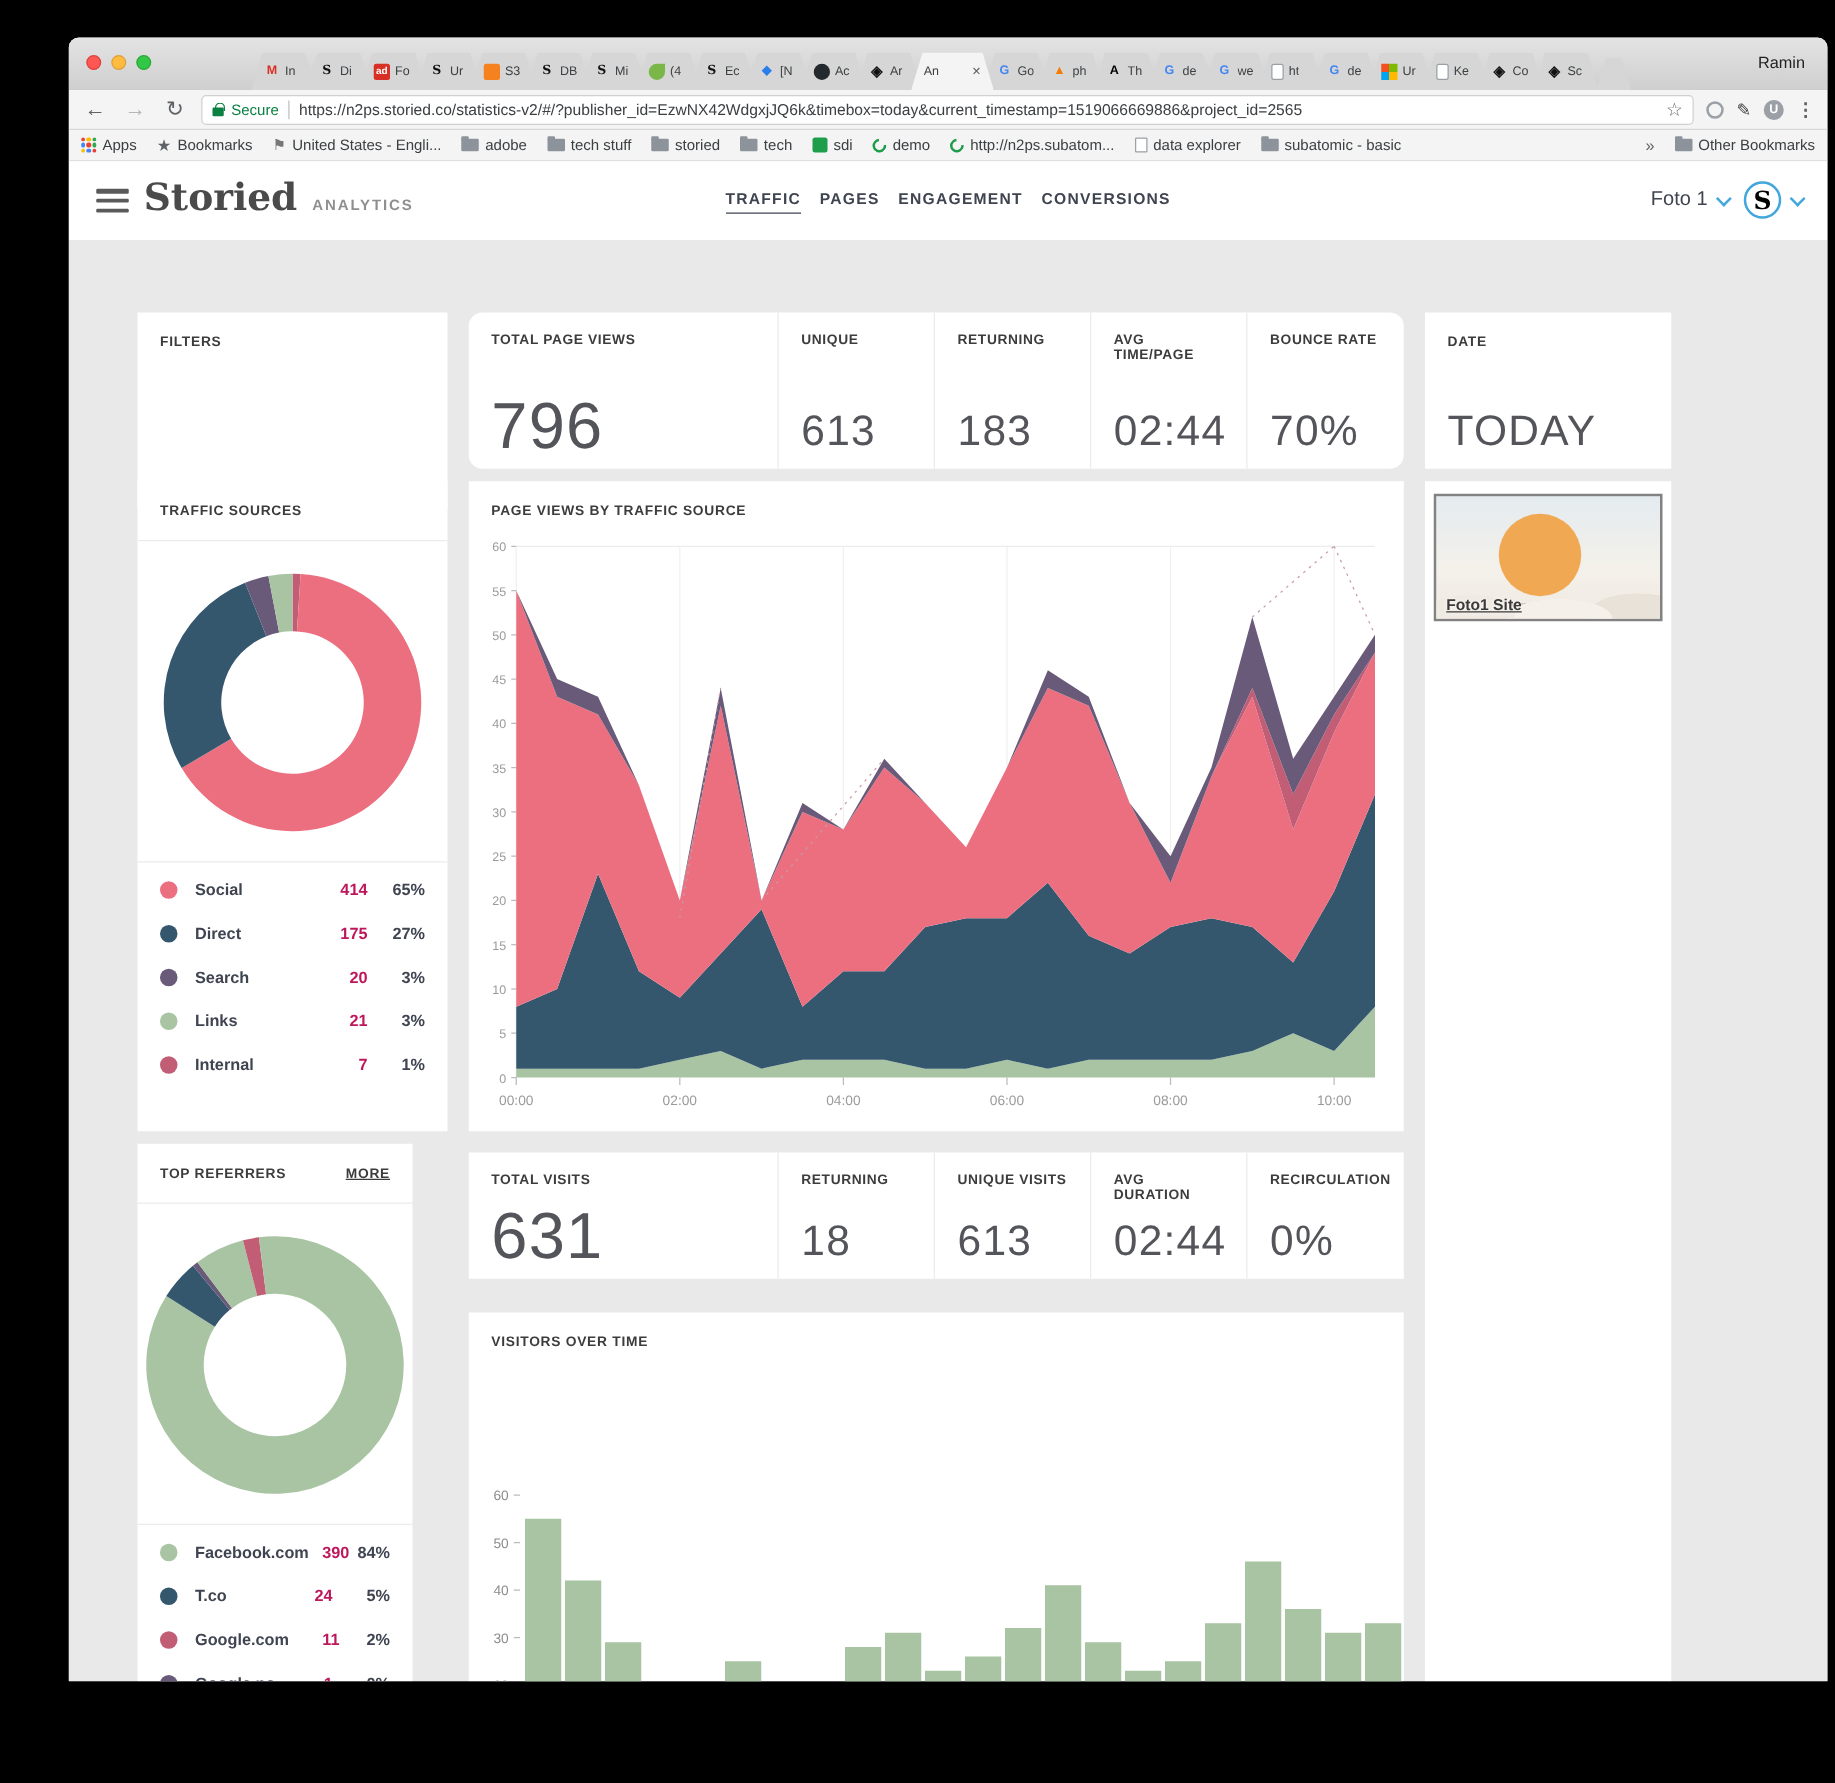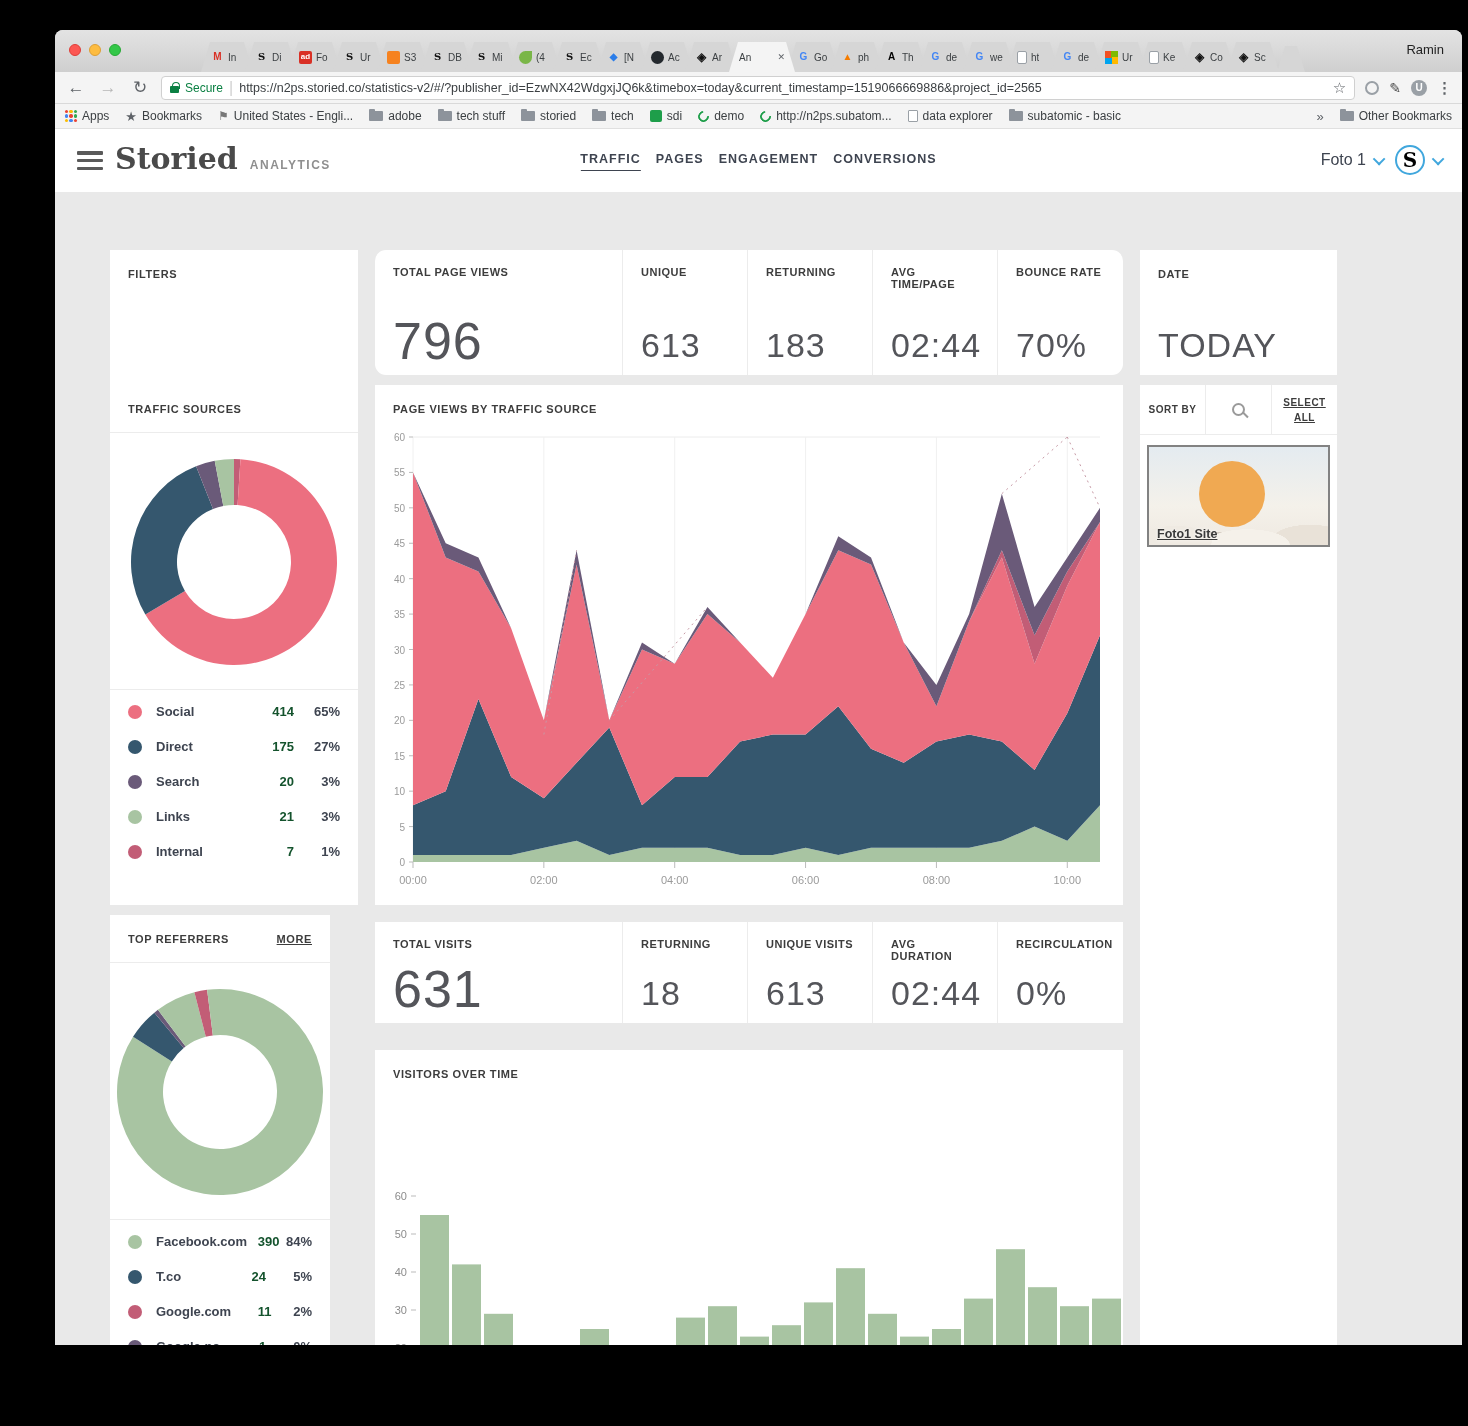--- a/index.html
+++ b/index.html
@@ -99,21 +99,21 @@
   .statcell .slabel { font-size:11px; font-weight:bold; letter-spacing:.5px; color:#3c3c3c; }
   .statcell .svalue { position:absolute; left:18px; bottom:10px; font-weight:200; color:#54555a; font-size:34px; letter-spacing:1px;}
   .statcell.big .svalue { font-size:52px; bottom:4px; }
   .datevalue { position:absolute; left:18px; bottom:10px; font-weight:200; color:#54555a; font-size:34px; letter-spacing:1px;}
 
   .donutwrap { display:flex; justify-content:center; margin-top:24px; }
   .legend { margin-top:22px; border-top:1px solid #ececec; padding:4px 18px 0 18px;}
   .legrow { display:flex; align-items:center; padding:10px 0; }
   .legdot { width:14px; height:14px; border-radius:50%; margin-right:14px; flex:0 0 14px;}
   .leglabel { flex:1; font-size:13px; font-weight:bold; color:#3e4450; }
-  .legval { width:46px; text-align:right; font-size:13px; font-weight:bold; color:#14532d;}
+  .legval { width:46px; text-align:right; font-size:13px; font-weight:bold; color:#be185d;}
   .legpct { width:46px; text-align:right; font-size:13px; font-weight:bold; color:#3e4450;}
 
   .sortrow { display:flex; height:50px; border-bottom:1px solid #ececec; }
   .sortcell { flex:1; border-right:1px solid #ececec; display:flex; align-items:center; justify-content:center;
               text-align:center; font-size:10px; font-weight:bold; letter-spacing:.5px; color:#3c3c3c; line-height:1.5;}
   .sortcell:last-child { border-right:none; }
   .sortcell .u { text-decoration:underline; }
   .mag { position:relative; width:13px; height:13px; border:2px solid #9a9a9a; border-radius:50%; }
   .mag::after { content:""; position:absolute; width:7px; height:2px; background:#9a9a9a; right:-6px; bottom:-2px; transform:rotate(45deg);}
 
@@ -495,31 +495,20 @@
           <path d="M38,39.416666666666686 L70.71428571428572,124.41666666666669 L103.42857142857143,138.58333333333331 L136.14285714285714,195.25 L168.85714285714286,287.33333333333337 L201.57142857142858,131.5 L234.28571428571428,287.33333333333337 L267,216.5 L299.7142857142857,230.66666666666666 L332.42857142857144,181.08333333333334 L365.14285714285717,209.41666666666666 L397.85714285714283,244.83333333333334 L430.57142857142856,181.08333333333334 L463.2857142857143,117.33333333333331 L496,131.5 L528.7142857142858,209.41666666666666 L561.4285714285714,273.16666666666663 L594.1428571428571,188.16666666666666 L626.8571428571429,117.33333333333331 L659.5714285714286,202.33333333333334 L692.2857142857143,138.58333333333331 L725,89 L725,89 L692.2857142857143,152.75 L659.5714285714286,230.66666666666666 L626.8571428571429,124.41666666666669 L594.1428571428571,188.16666666666666 L561.4285714285714,273.16666666666663 L528.7142857142858,209.41666666666666 L496,131.5 L463.2857142857143,117.33333333333331 L430.57142857142856,181.08333333333334 L397.85714285714283,244.83333333333334 L365.14285714285717,209.41666666666666 L332.42857142857144,181.08333333333334 L299.7142857142857,230.66666666666666 L267,216.5 L234.28571428571428,287.33333333333337 L201.57142857142858,131.5 L168.85714285714286,287.33333333333337 L136.14285714285714,195.25 L103.42857142857143,138.58333333333331 L70.71428571428572,124.41666666666669 L38,39.416666666666686 Z" fill="#c25d76"></path>
           <path d="M38,39.416666666666686 L70.71428571428572,110.25 L103.42857142857143,124.41666666666669 L136.14285714285714,195.25 L168.85714285714286,287.33333333333337 L201.57142857142858,117.33333333333331 L234.28571428571428,287.33333333333337 L267,209.41666666666666 L299.7142857142857,230.66666666666666 L332.42857142857144,174 L365.14285714285717,209.41666666666666 L397.85714285714283,244.83333333333334 L430.57142857142856,181.08333333333334 L463.2857142857143,103.16666666666669 L496,124.41666666666669 L528.7142857142858,209.41666666666666 L561.4285714285714,251.91666666666666 L594.1428571428571,181.08333333333334 L626.8571428571429,60.666666666666686 L659.5714285714286,174 L692.2857142857143,124.41666666666669 L725,74.83333333333331 L725,89 L692.2857142857143,138.58333333333331 L659.5714285714286,202.33333333333334 L626.8571428571429,117.33333333333331 L594.1428571428571,188.16666666666666 L561.4285714285714,273.16666666666663 L528.7142857142858,209.41666666666666 L496,131.5 L463.2857142857143,117.33333333333331 L430.57142857142856,181.08333333333334 L397.85714285714283,244.83333333333334 L365.14285714285717,209.41666666666666 L332.42857142857144,181.08333333333334 L299.7142857142857,230.66666666666666 L267,216.5 L234.28571428571428,287.33333333333337 L201.57142857142858,131.5 L168.85714285714286,287.33333333333337 L136.14285714285714,195.25 L103.42857142857143,138.58333333333331 L70.71428571428572,124.41666666666669 L38,39.416666666666686 Z" fill="#6a5a79"></path>
           <line x1="168.85714285714286" y1="301.5" x2="201.57142857142858" y2="117.33333333333331" stroke="#c79aa6" stroke-width="1" stroke-dasharray="2,4"></line>
           <line x1="234.28571428571428" y1="287.33333333333337" x2="332.42857142857144" y2="174" stroke="#c79aa6" stroke-width="1" stroke-dasharray="2,4"></line>
           <line x1="626.8571428571429" y1="60.666666666666686" x2="692.2857142857143" y2="4" stroke="#c79aa6" stroke-width="1" stroke-dasharray="2,4"></line>
           <line x1="692.2857142857143" y1="4" x2="725" y2="74.83333333333331" stroke="#c79aa6" stroke-width="1" stroke-dasharray="2,4"></line>
         </svg>
     </div>
 
     <div class="panel" id="p-sidebar">
-      <div class="sortrow">
-        <div class="sortcell">
-            <span>SORT BY</span>
-          </div>
-        <div class="sortcell">
-            <span class="mag"></span>
-          </div>
-        <div class="sortcell">
-            <span class="u">SELECT ALL</span>
-          </div>
-      </div>
       <div class="thumbcard">
         <span class="thumb-sun"></span>
         <span class="thumb-clouds"></span>
         <span class="thumb-label">Foto1 Site</span>
       </div>
     </div>
 
     <div class="panel" id="p-referrers">
       <div class="ptitle">
         <span>TOP REFERRERS</span>

